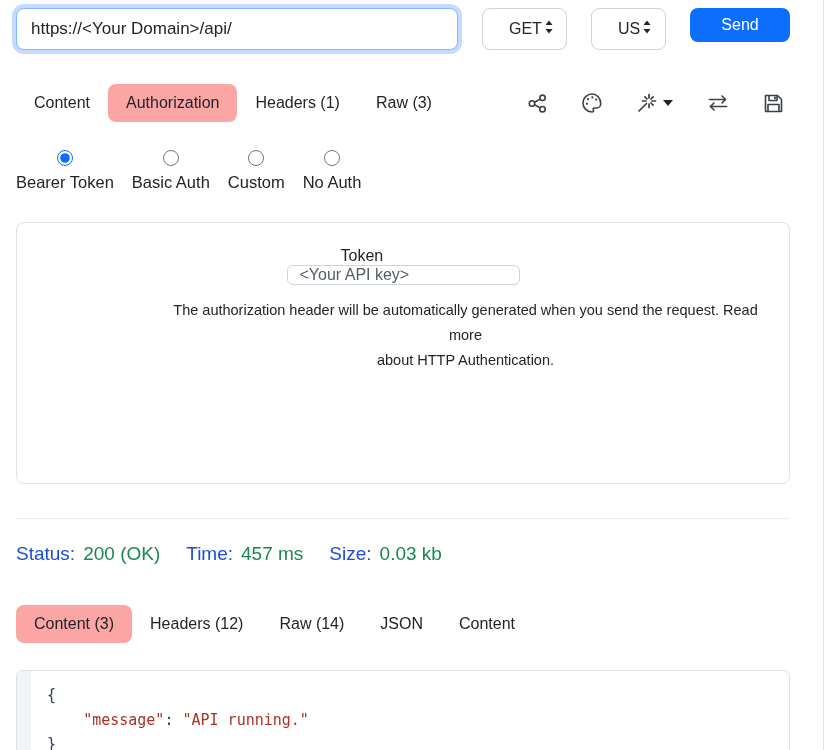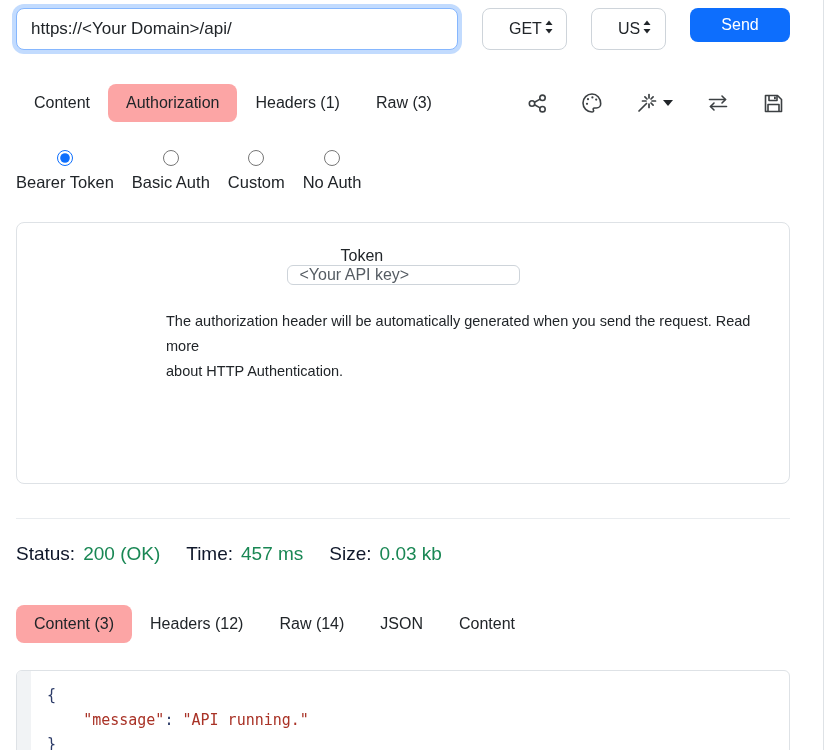--- a/index.html
+++ b/index.html
@@ -76,29 +76,29 @@
   .token-row { display: flex; align-items: center; flex-direction: column; }
   .token-label { width: 125px; font-size: 16px; color: #212529; }
   .token-input {
     flex: 1; height: 38px;
     border: 1px solid #ced4da; border-radius: 6px;
     padding: 0 12px; font-size: 16px;
     font-family: "Liberation Sans", sans-serif;
     color: #212529; outline: none;
   }
   .token-input::placeholder { color: #555c63; opacity: 1; }
-  .help-text { margin-left: 125px; margin-top: 24px; font-size: 14.5px; line-height: 25px; color: #212529; }
+  .help-text { margin-left: 125px; margin-top: 13px; font-size: 14.5px; line-height: 25px; color: #212529; text-align: center; }
 
   
   .h-divider { margin-top: 34px; height: 1px; background: #e9ecef; }
 
   
   .status-row { display: flex; align-items: center; gap: 26px; margin-top: 24px; font-size: 19px; }
   .status-item { display: flex; gap: 8px; }
-  .status-label { color: #0f172a; }
+  .status-label { color: #1d4ed8; }
   .status-value { color: #198754; font-weight: 400; }
 
   
   .resp-tabs { display: flex; align-items: center; margin-top: 40px; }
 
   
   .code-block {
     margin-top: 27px; height: 130px;
     border: 1px solid #dee2e6; border-radius: 6px;
     display: flex; overflow: hidden; background: #fff;

